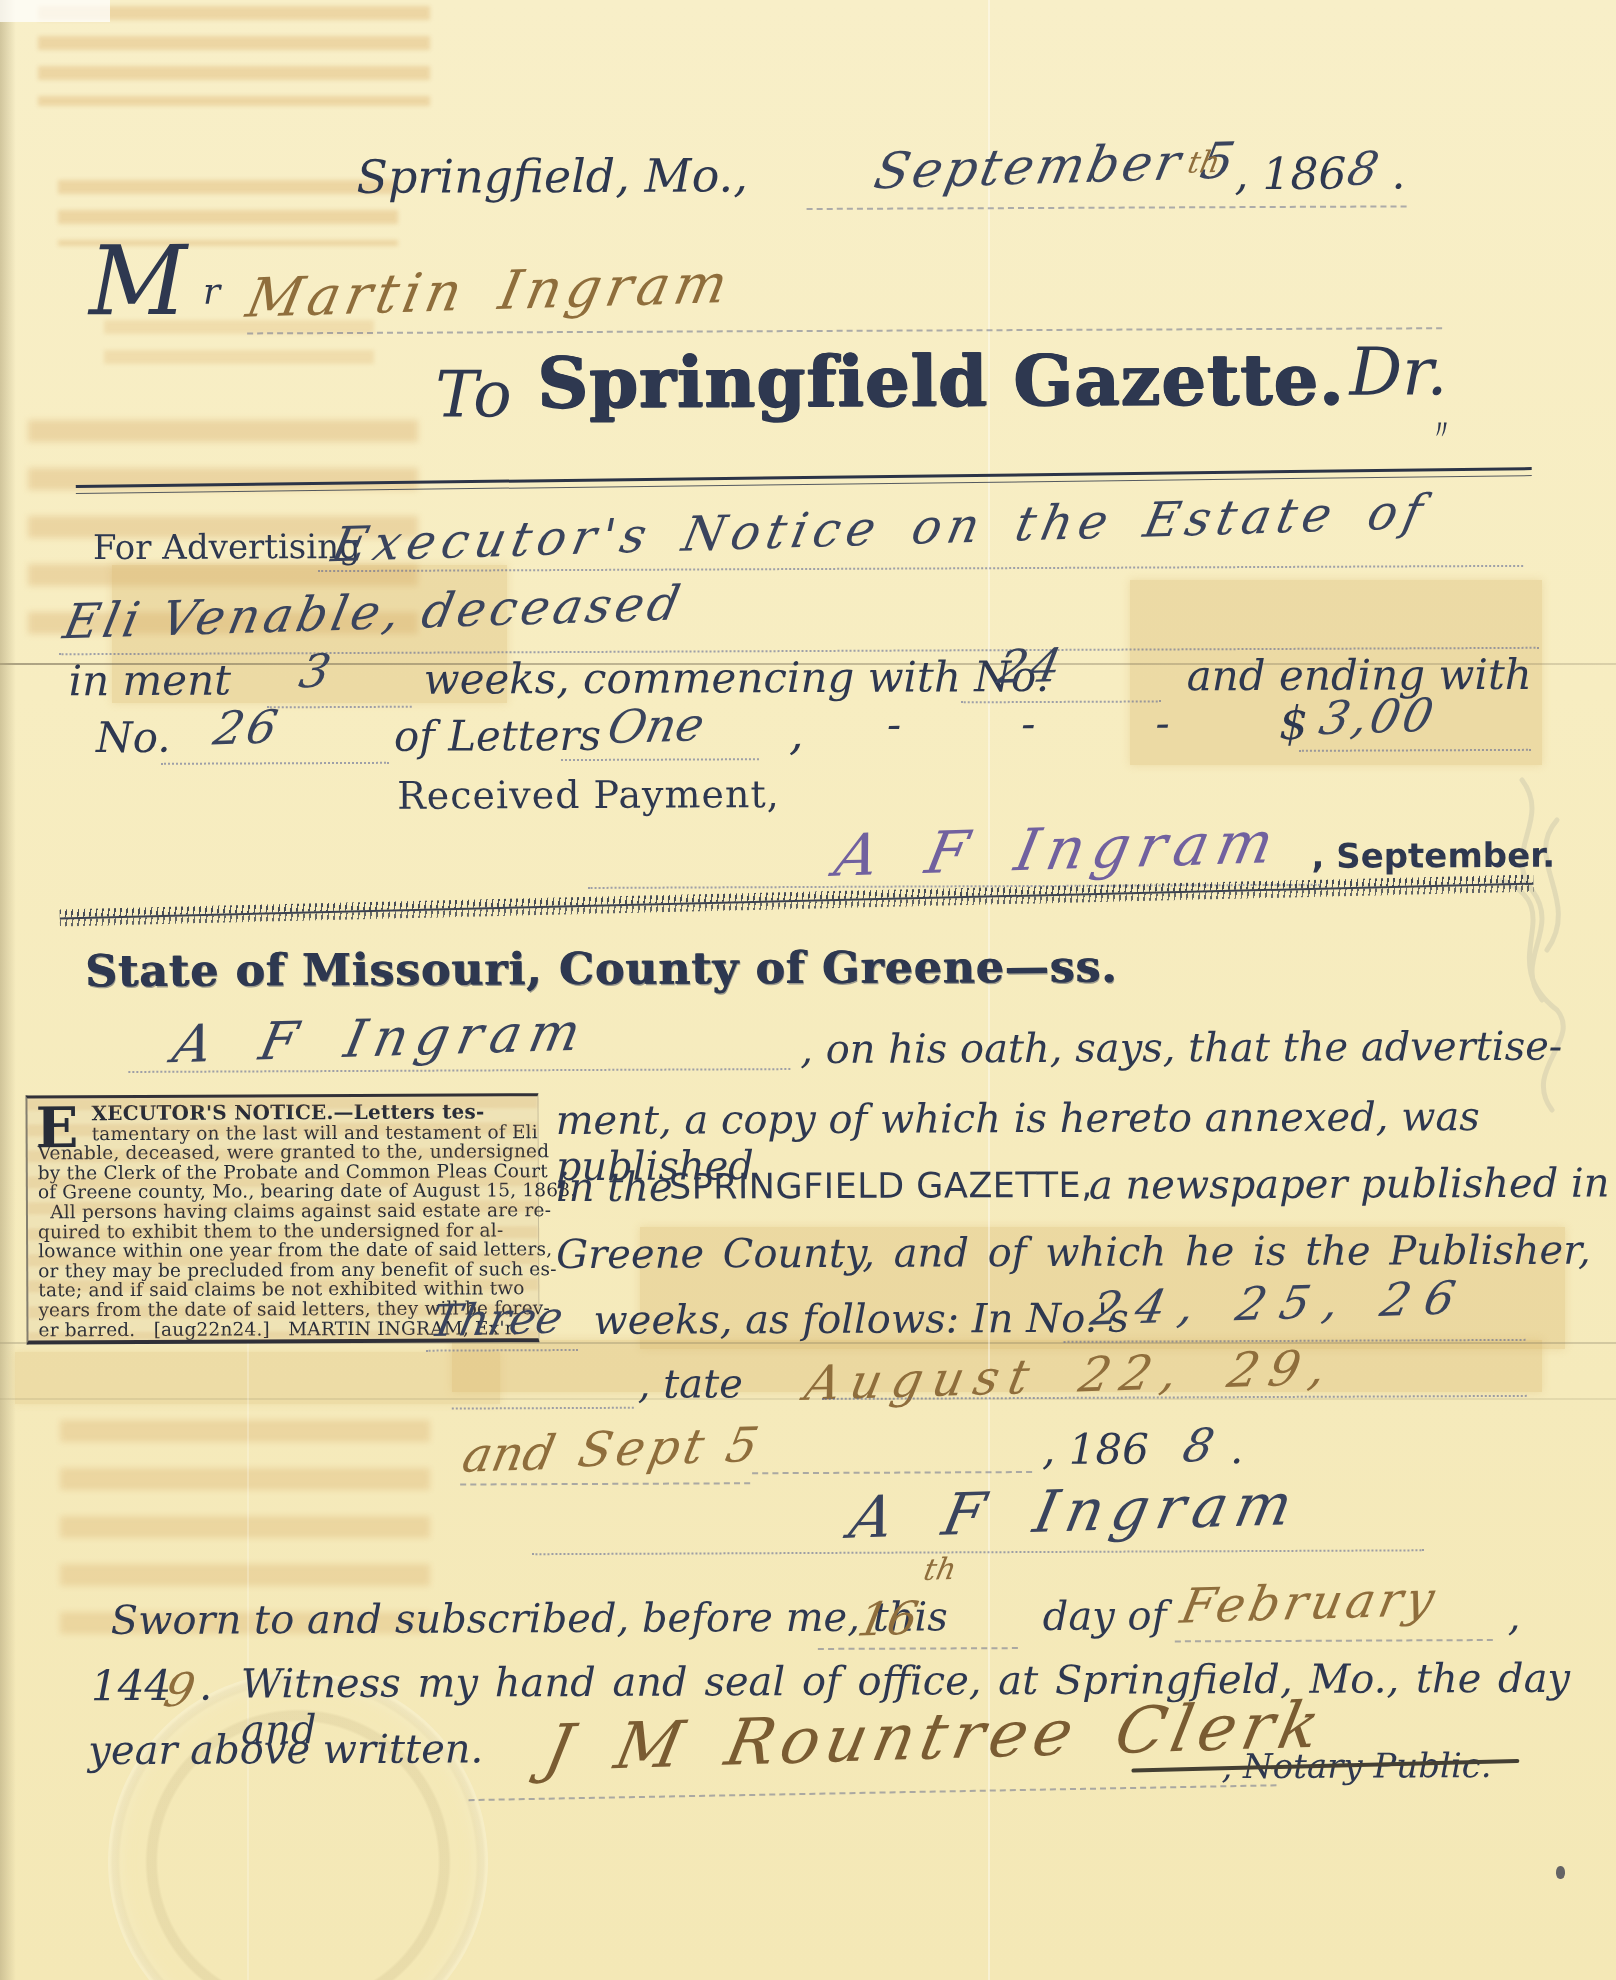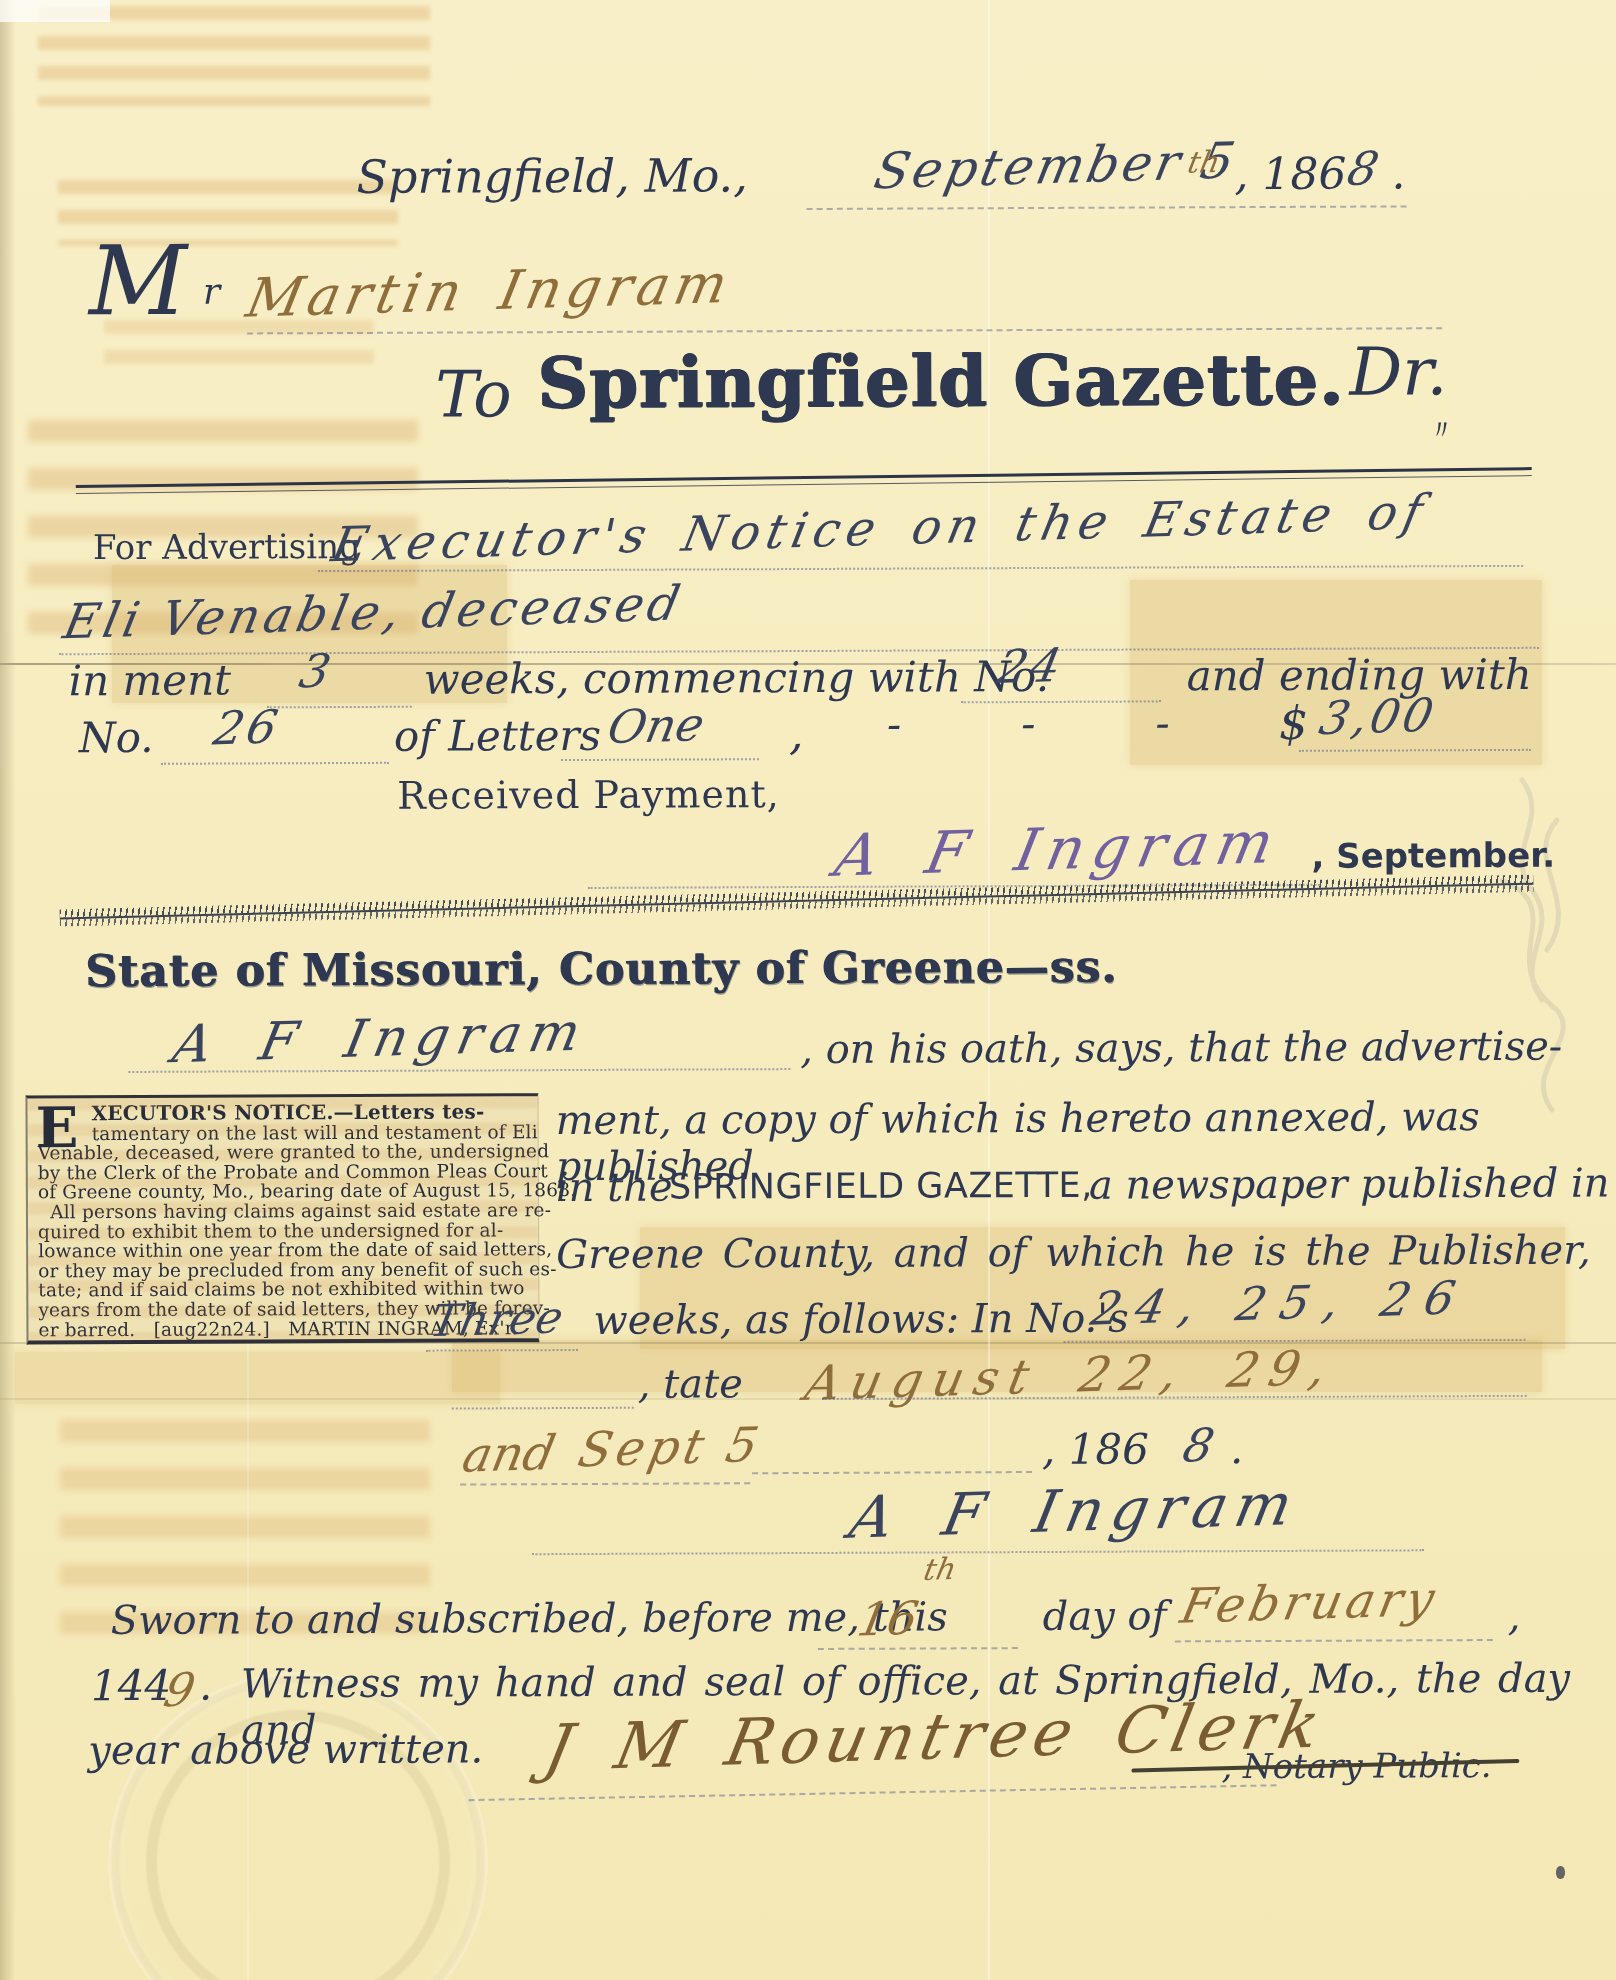--- a/index.html
+++ b/index.html
@@ -125,21 +125,21 @@
     <div class="abs lead" style="left:60px;top:650px;width:1480px;"></div>
 
     <span class="abs pi" style="left:70px;top:653px;font-size:42px;">in ment</span>
     <span class="abs hw ink-d" style="left:302px;top:642px;font-size:46px;">3</span>
     <div class="abs lead" style="left:268px;top:704px;width:145px;"></div>
     <span class="abs pi" style="left:425px;top:653px;font-size:42px;">weeks, commencing with No.</span>
     <span class="abs hw ink-d" style="left:1000px;top:640px;font-size:46px;letter-spacing:3px;">24</span>
     <div class="abs lead" style="left:962px;top:702px;width:200px;"></div>
     <span class="abs pi" style="left:1188px;top:653px;font-size:42px;">and ending with</span>
 
-    <span class="abs pi" style="left:80px;top:710px;font-size:42px;">No.</span>
+    <span class="abs pi" style="left:97px;top:710px;font-size:42px;">No.</span>
     <span class="abs hw ink-d" style="left:216px;top:698px;font-size:46px;letter-spacing:3px;">26</span>
     <div class="abs lead" style="left:162px;top:760px;width:228px;"></div>
     <span class="abs pi" style="left:395px;top:710px;font-size:42px;">of Letters</span>
     <span class="abs hw ink-d" style="left:610px;top:698px;font-size:46px;">One</span>
     <div class="abs lead" style="left:562px;top:758px;width:198px;"></div>
     <span class="abs pi" style="left:790px;top:706px;font-size:46px;">,</span>
     <span class="abs pi" style="left:888px;top:700px;font-size:42px;white-space:pre;">-         -         -</span>
     <span class="abs pi" style="left:1280px;top:698px;font-size:46px;">$</span>
     <span class="abs hw ink-d" style="left:1322px;top:692px;font-size:46px;letter-spacing:3px;">3,00</span>
     <div class="abs lead" style="left:1300px;top:752px;width:232px;"></div>

